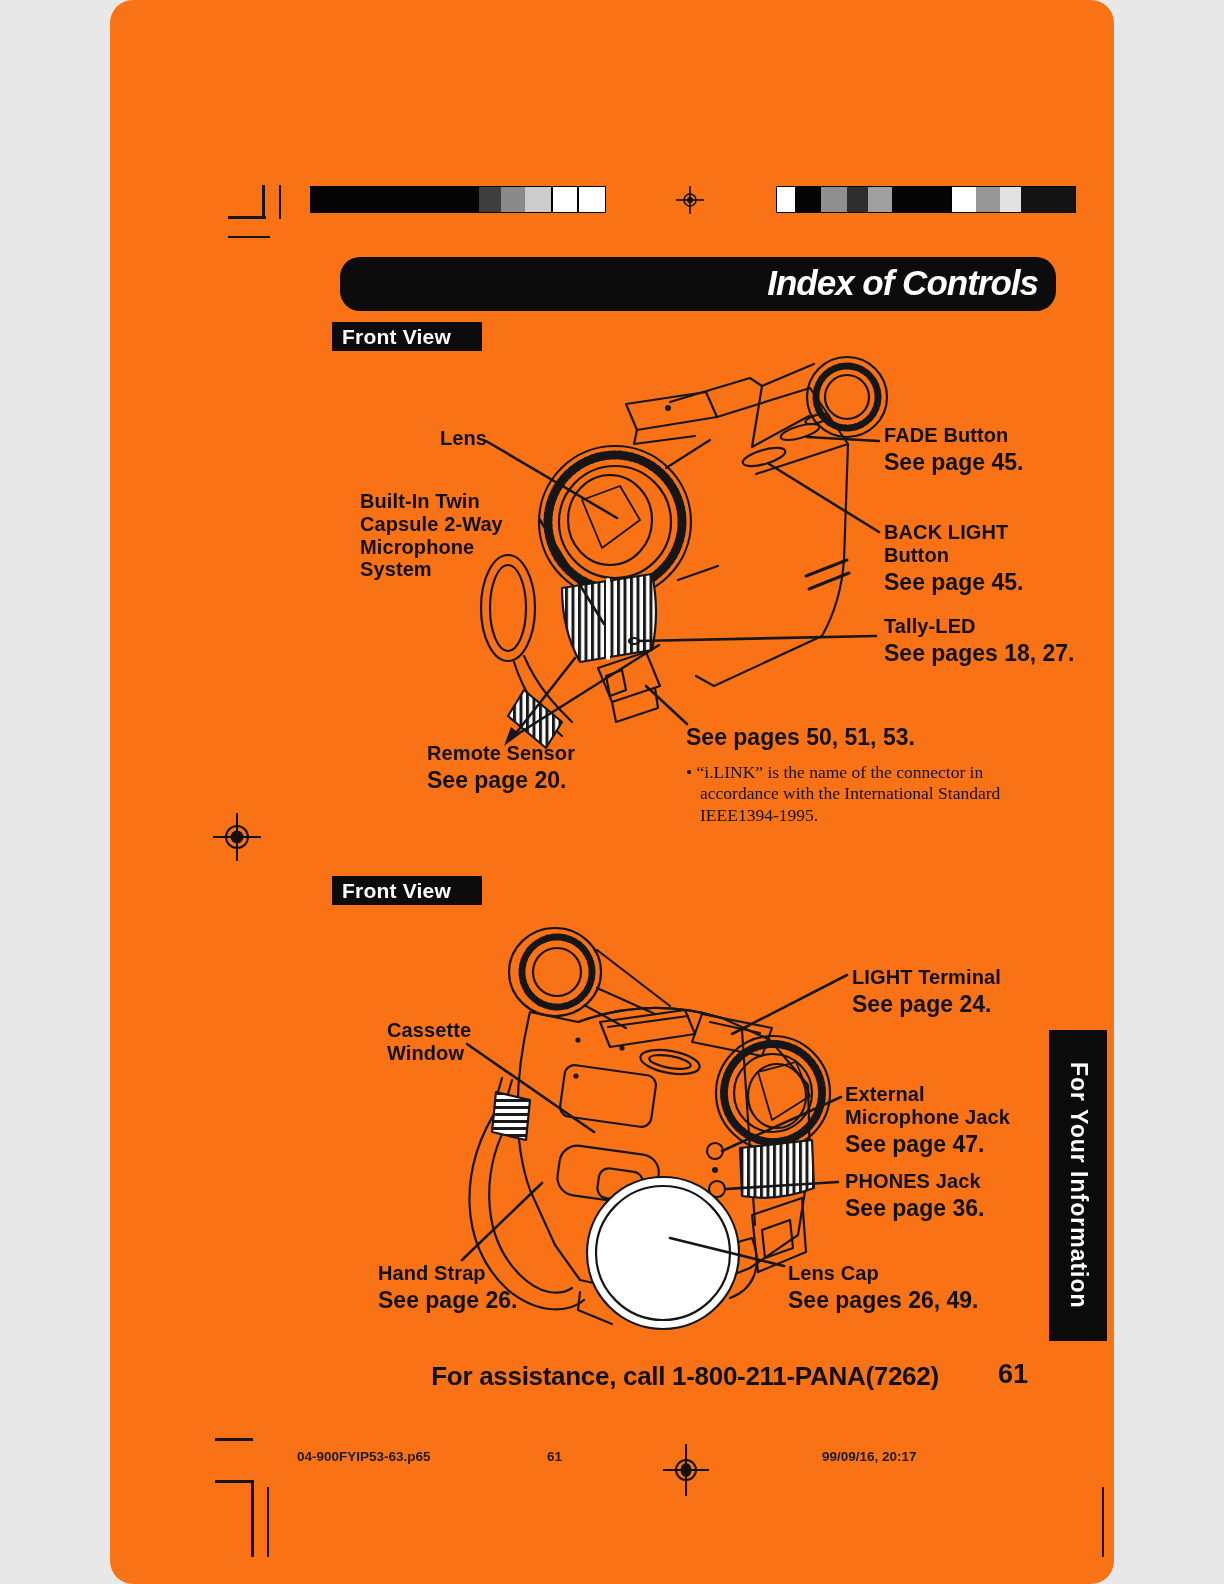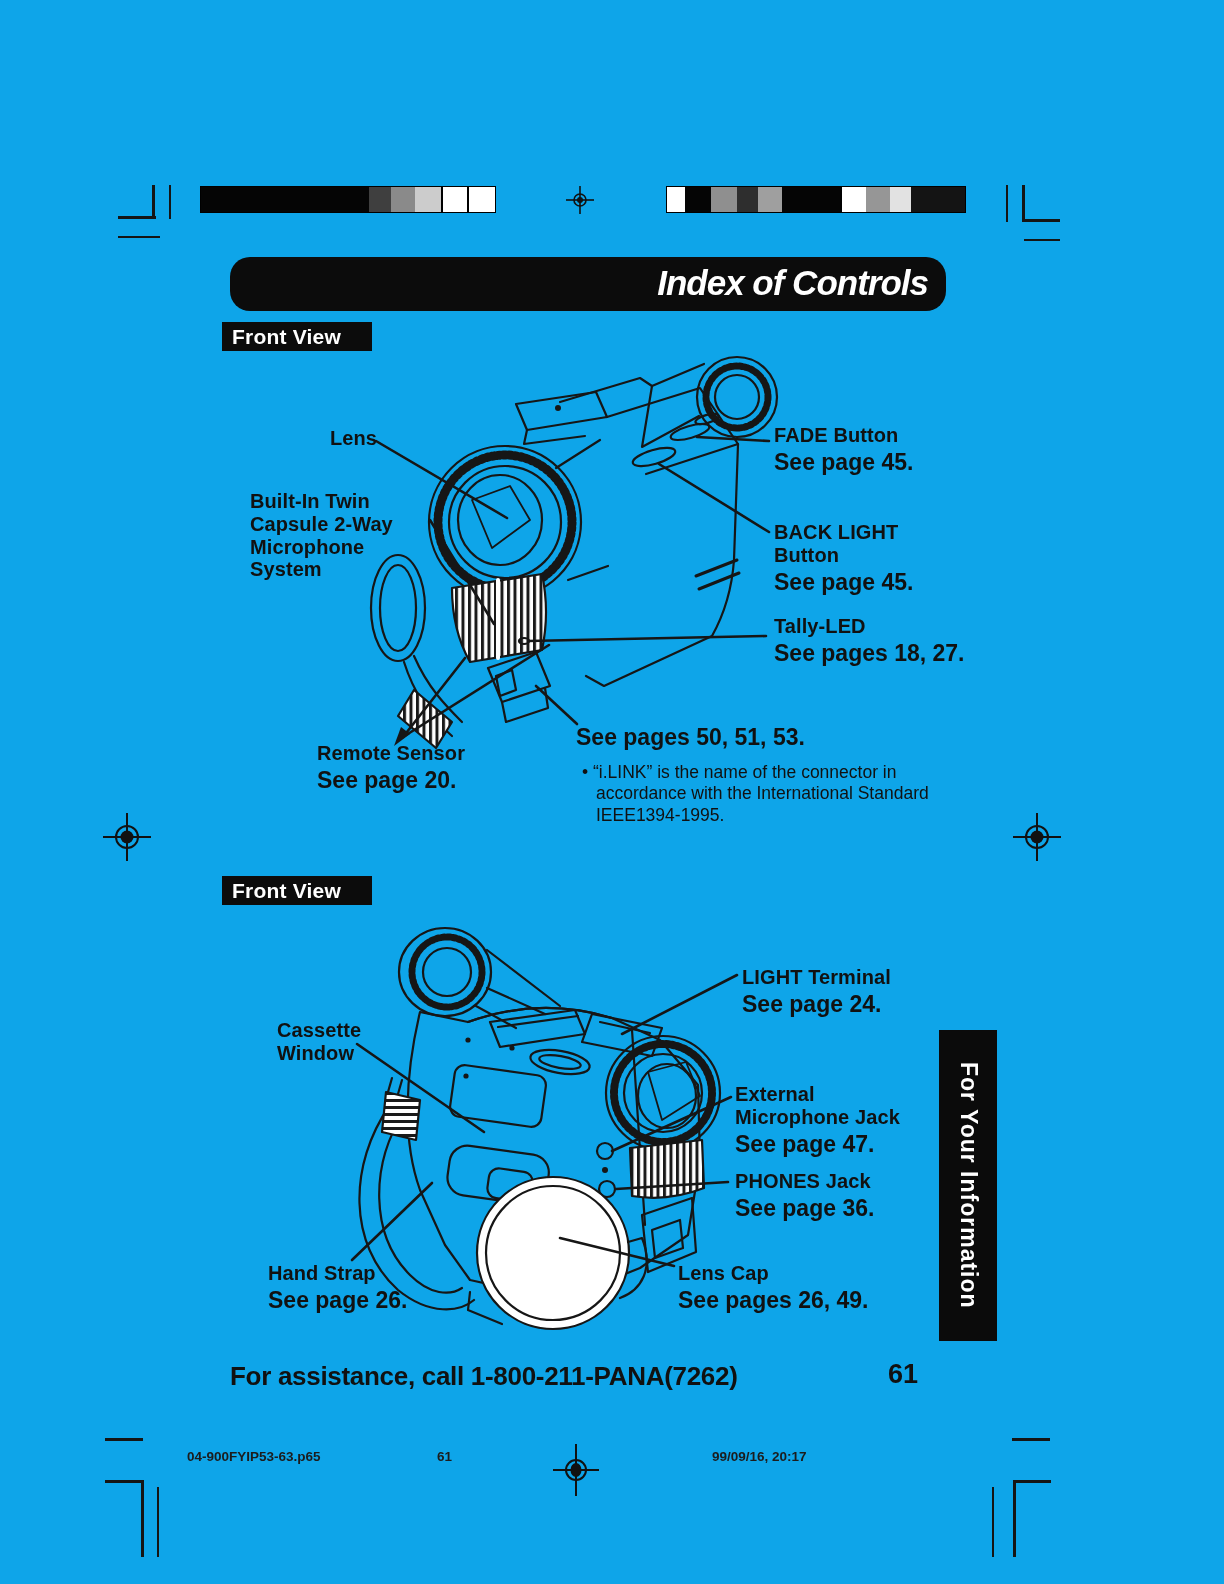--- a/index.html
+++ b/index.html
@@ -1,19 +1,20 @@
 <!DOCTYPE html>
 <html><head>
 <meta charset="utf-8">
 <style>
   html,body{margin:0;padding:0;background:#e8e8e8;}
   .page{
-    position:relative;width:1224px;height:1584px;background:#0ea5e9;
+    position:relative;width:1004px;height:1584px;background:#f97316;
     font-family:"Liberation Sans", sans-serif;color:#111;overflow:hidden;
     margin:0 auto;
+    border-radius:23px;
   }
   
   .mk{position:absolute;background:#151515;}
   .reg{position:absolute;}
   
   .calbar{position:absolute;height:27px;display:flex;border:1px solid #000;box-sizing:border-box;}
   .calbar span{height:100%;}
   
   .title-bar{
     position:absolute;left:230px;top:257px;width:716px;height:54px;
@@ -26,34 +27,34 @@
   
   .view-heading{
     position:absolute;left:222px;width:150px;height:29px;background:#0c0c0c;
     display:flex;align-items:center;
   }
   .view-heading .t{color:#fff;font-size:21px;font-weight:700;padding-left:10px;letter-spacing:0.2px;}
   
   .callout{position:absolute;}
   .c-name{font-size:20px;font-weight:700;line-height:1.14;white-space:pre-line;letter-spacing:0.1px;}
   .c-see{font-size:23px;font-weight:700;line-height:1.2;margin-top:2px;}
-  .c-notes{margin:10px 0 0 6px;padding:0;list-style:none;width:360px;}
+  .c-notes{margin:10px 0 0 0;padding:0;list-style:none;width:360px;font-family:Liberation Serif, serif;}
   .c-notes li{
     font-size:17.5px;line-height:1.24;padding-left:14px;text-indent:-14px;margin-bottom:4px;
   }
   
   .side-tab{
     position:absolute;left:939px;top:1030px;width:58px;height:311px;background:#0b0b0b;
     display:flex;align-items:center;justify-content:center;
   }
   .side-tab .t{
     writing-mode:vertical-rl;color:#fff;font-size:23px;font-weight:700;letter-spacing:1px;white-space:nowrap;
   }
   
-  .assist{position:absolute;left:230px;top:1361px;width:690px;text-align:left;
+  .assist{position:absolute;left:230px;top:1361px;width:690px;text-align:center;
     font-size:26px;font-weight:700;letter-spacing:-0.3px;}
   .pagenum{position:absolute;left:888px;top:1359px;font-size:27px;font-weight:700;}
   .printline{position:absolute;top:1449px;font-size:13.5px;font-weight:600;color:#1c1c1c;}
   .fig{position:absolute;}
 </style>
 </head>
 <body>
 
 <div class="page">
 

